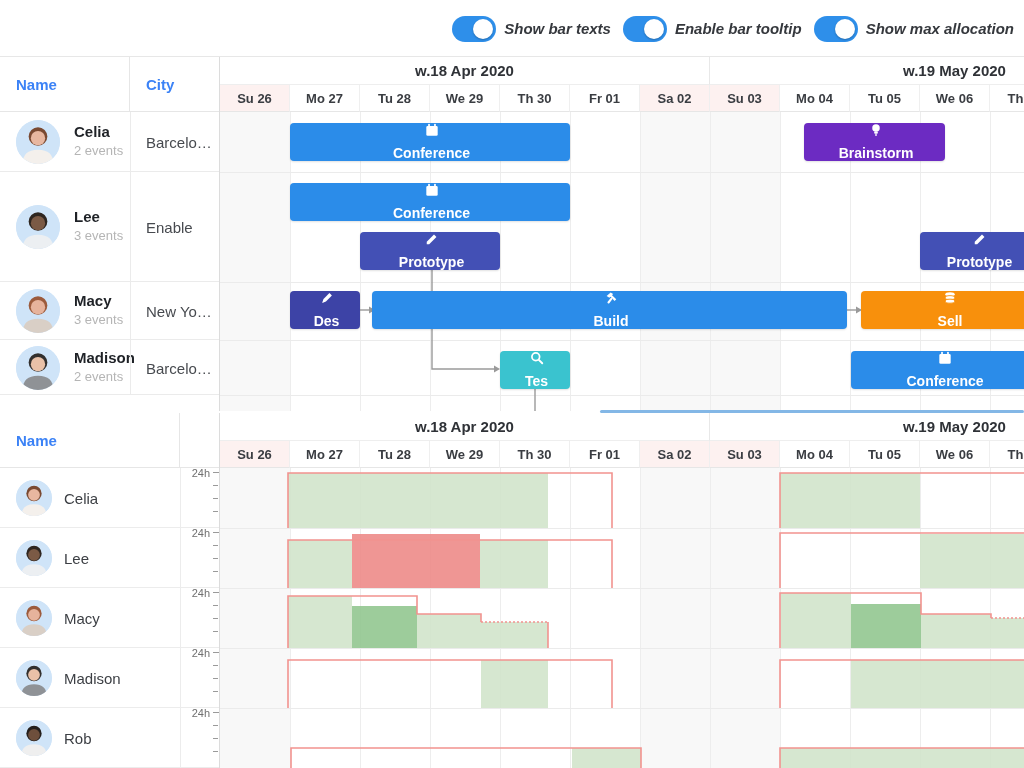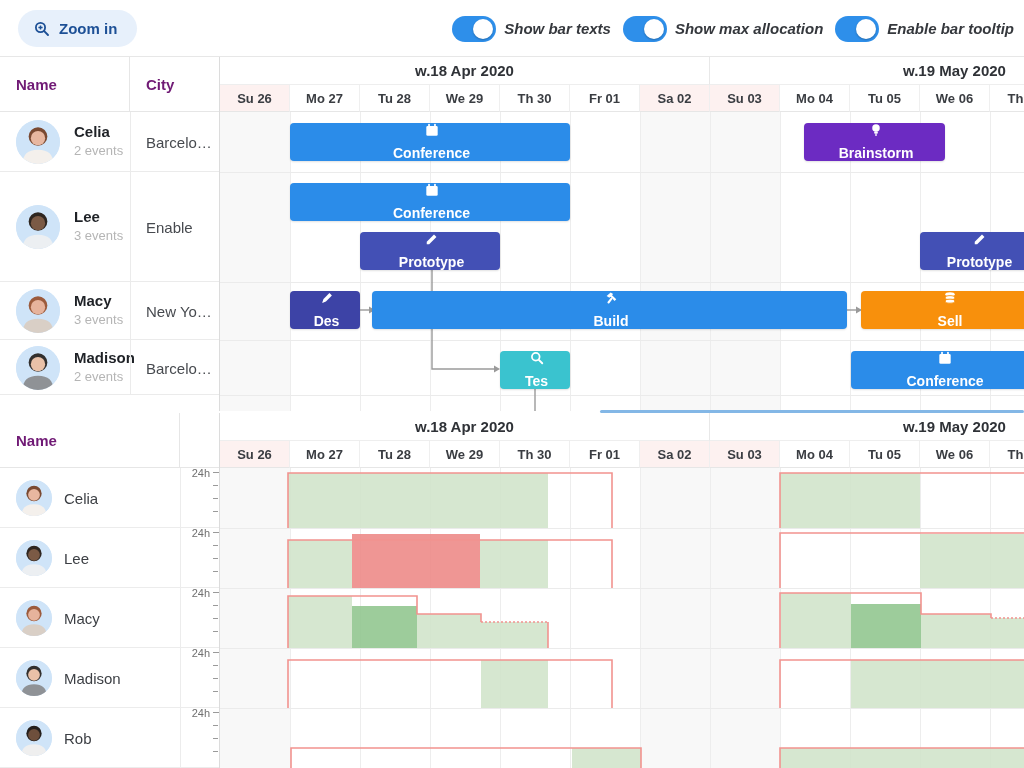--- a/index.html
+++ b/index.html
@@ -15,21 +15,21 @@
   .toggle-group{position:absolute;right:10px;top:0;height:57px;display:flex;align-items:center;gap:12px;}
   .toggle-wrap{display:flex;align-items:center;gap:8px;font-style:italic;}
   .toggle{position:relative;width:44px;height:26px;border-radius:13px;background:#2e8fea;cursor:pointer;flex:none;}
   .knob{position:absolute;top:3px;left:21px;width:20px;height:20px;border-radius:50%;background:#fff;
         box-shadow:0 1px 2px rgba(0,0,0,.25);}
   .toggle-label{font-size:15px;color:#35383d;font-weight:bold;white-space:nowrap;}
   
   .hline{position:absolute;height:1px;background:#ebebeb;}
   .vline{position:absolute;width:1px;background:#ededed;}
   .hdr-cell{position:absolute;box-sizing:border-box;display:flex;align-items:center;
-            font-size:15px;font-weight:bold;color:#701a75;padding-left:16px;border-right:1px solid #e6e6e6;
+            font-size:15px;font-weight:bold;color:#3b82f6;padding-left:16px;border-right:1px solid #e6e6e6;
             border-bottom:1px solid #e6e6e6;background:#fff;}
   .week-cell{position:absolute;box-sizing:border-box;display:flex;align-items:center;justify-content:center;
              font-size:15px;font-weight:bold;color:#2f3237;border-right:1px solid #e8e8e8;
              border-bottom:1px solid #eee;background:#fff;}
   .day-cell{position:absolute;box-sizing:border-box;display:flex;align-items:center;justify-content:center;
             font-size:13px;font-weight:bold;color:#3a3d42;border-right:1px solid #efefef;
             border-bottom:1px solid #e6e6e6;background:#fff;}
   .day-weekend{background:#fdf1f0;}
   .band-weekend{position:absolute;background:#f8f8f8;}
   
@@ -49,48 +49,38 @@
   .tick{position:absolute;background:#9a9a9a;height:1px;}
   .splitter-thumb{position:absolute;background:#83b7e6;border-radius:2px;}
   .bp-name{position:absolute;font-size:15px;color:#3c3f44;}
 </style>
 </head>
 <body>
 
 <div class="app">
 
   <div class="toolbar">
-    <button class="tb-btn" style="left:18px;">
-      <span style="display:flex;">
-        <svg width="16" height="16" viewBox="0 0 16 16">
-            <circle cx="6.5" cy="6.5" r="4.6" fill="none" stroke="#1d5096" stroke-width="1.8"></circle>
-            <path d="M10.2 10.2 L14 14" stroke="#1d5096" stroke-width="1.9" stroke-linecap="round"></path>
-            <path d="M4.4 6.5h4.2M6.5 4.4v4.2" stroke="#1d5096" stroke-width="1.5"></path>
-          </svg>
-      </span>
-      <span>Zoom in</span>
-    </button>
     <div class="toggle-group" id="toggles">
         <div class="toggle-wrap">
           <div class="toggle">
             <div class="knob"></div>
           </div>
           <div class="toggle-label">Show bar texts</div>
         </div>
         <div class="toggle-wrap">
           <div class="toggle">
             <div class="knob"></div>
           </div>
-          <div class="toggle-label">Show max allocation</div>
+          <div class="toggle-label">Enable bar tooltip</div>
         </div>
         <div class="toggle-wrap">
           <div class="toggle">
             <div class="knob"></div>
           </div>
-          <div class="toggle-label">Enable bar tooltip</div>
+          <div class="toggle-label">Show max allocation</div>
         </div>
       </div>
   </div>
 
   <div id="top-header">
       <div class="hdr-cell" style="left: 0px; top: 57px; width: 130px; height: 55px; position: absolute;">Name</div>
       <div class="hdr-cell" style="left: 130px; top: 57px; width: 90px; height: 55px; position: absolute;">City</div>
       <div class="timeline" style="left: 220px; top: 57px; width: 804px; height: 55px; position: absolute;">
         <div class="week-cell" style="left: 0px; top: 0px; width: 490px; height: 28px; position: absolute;">w.18 Apr 2020</div>
         <div class="week-cell" style="left: 490px; top: 0px; width: 490px; height: 28px; position: absolute;">w.19 May 2020</div>

